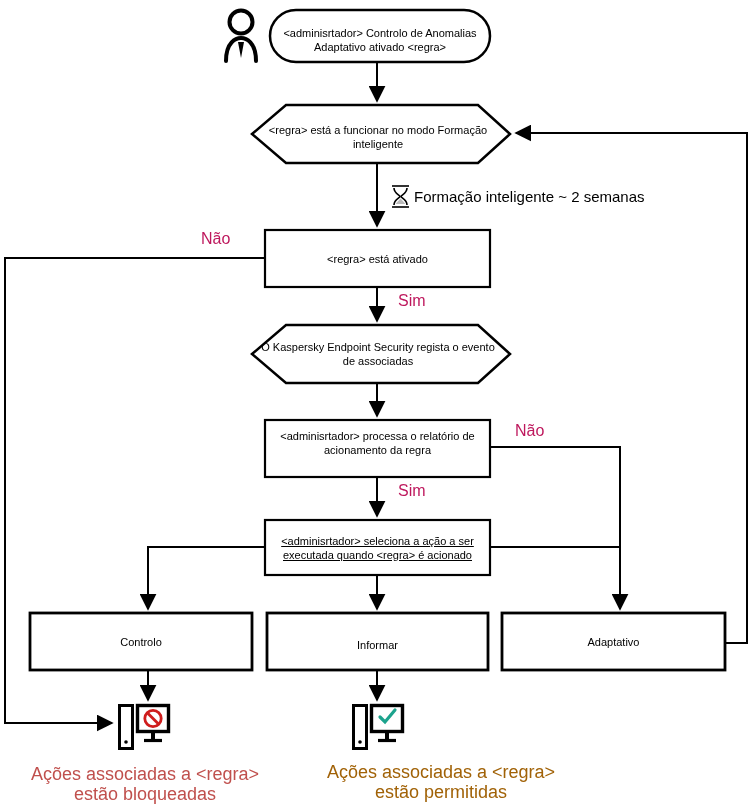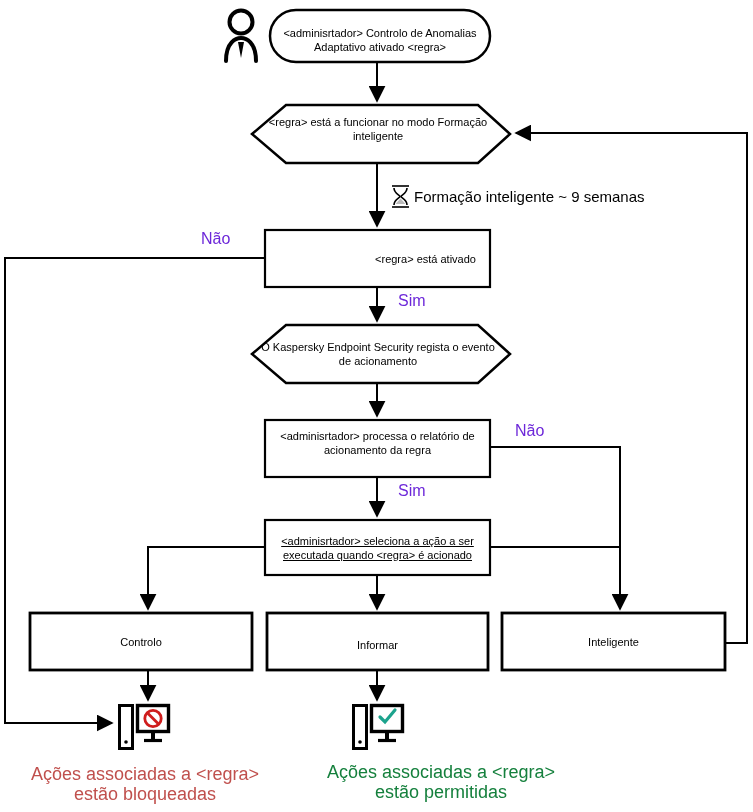--- a/index.html
+++ b/index.html
@@ -7,21 +7,21 @@
     position:relative;width:753px;height:812px;background:#ffffff;
     font-family:"Liberation Sans","DejaVu Sans",sans-serif;color:#000;
     overflow:hidden;
   }
   #wires{position:absolute;left:0;top:0;width:753px;height:812px;}
   .node-label{
     position:absolute;display:flex;align-items:center;justify-content:center;
     text-align:center;font-size:11px;line-height:14px;color:#000;
   }
   .branch-label{
-    position:absolute;font-size:16px;line-height:18px;color:#6d28d9;white-space:nowrap;
+    position:absolute;font-size:16px;line-height:18px;color:#be185d;white-space:nowrap;
   }
   .timer-label{
     position:absolute;font-size:15px;color:#000;white-space:nowrap;
   }
   .caption{
     position:absolute;text-align:center;font-size:18px;line-height:20px;
   }
 </style>
 </head>
 <body>
@@ -101,40 +101,40 @@
       <circle cx="360" cy="742" r="1.8" fill="#000" stroke="none"></circle>
       <rect x="371.5" y="705.5" width="31" height="26" stroke-width="3.4"></rect>
       <line x1="387" y1="733" x2="387" y2="739" stroke-width="4"></line>
       <line x1="378" y1="740.5" x2="396" y2="740.5" stroke-width="3.2"></line>
       <path d="M380,717 L385,722 L395,710" stroke-width="3.2" stroke-linecap="round" stroke="#1ca38d"></path>
     </g>
   </svg>
 
   <div class="node-label" style="left:275px;top:12px;width:210px;height:55px;">&lt;adminisrtador&gt; Controlo de Anomalias Adaptativo ativado &lt;regra&gt;</div>
 
-  <div class="node-label" style="left:267px;top:107px;width:222px;height:44px;">&lt;regra&gt; está a funcionar no modo Formação inteligente</div>
+  <div class="node-label" style="left:267px;top:115px;width:222px;height:44px;">&lt;regra&gt; está a funcionar no modo Formação inteligente</div>
 
-  <span class="timer-label" style="left:414px;top:188px;">Formação inteligente ~ 9 semanas</span>
+  <span class="timer-label" style="left:414px;top:188px;">Formação inteligente ~ 2 semanas</span>
 
-  <div class="node-label" style="left:267px;top:232px;width:221px;height:53px;margin-left:48px;">&lt;regra&gt; está ativado</div>
+  <div class="node-label" style="left:267px;top:232px;width:221px;height:53px;">&lt;regra&gt; está ativado</div>
 
-  <div class="node-label" style="left:256px;top:327px;width:244px;height:54px;">O Kaspersky Endpoint Security regista o evento de acionamento</div>
+  <div class="node-label" style="left:256px;top:327px;width:244px;height:54px;">O Kaspersky Endpoint Security regista o evento de associadas</div>
 
   <div class="node-label" style="left:267px;top:422px;width:221px;height:42px;">&lt;adminisrtador&gt; processa o relatório de acionamento da regra</div>
 
   <div class="node-label" style="left:267px;top:522px;width:221px;height:51px;text-decoration:underline;">&lt;adminisrtador&gt; seleciona a ação a ser executada quando &lt;regra&gt; é acionado</div>
 
   <div class="node-label" style="left:32px;top:615px;width:218px;height:53px;">Controlo</div>
 
   <div class="node-label" style="left:269px;top:615px;width:217px;height:60px;">Informar</div>
 
-  <div class="node-label" style="left:504px;top:615px;width:219px;height:53px;">Inteligente</div>
+  <div class="node-label" style="left:504px;top:615px;width:219px;height:53px;">Adaptativo</div>
 
   <span class="branch-label" style="left:201px;top:230px;">Não</span>
   <span class="branch-label" style="left:398px;top:292px;">Sim</span>
   <span class="branch-label" style="left:515px;top:422px;">Não</span>
   <span class="branch-label" style="left:398px;top:482px;">Sim</span>
 
   <div class="caption" style="left: 8px; top: 764px; width: 274px; color: rgb(192, 80, 77);">Ações associadas a &lt;regra&gt; estão bloqueadas</div>
 
-  <div class="caption" style="left: 320px; top: 762px; width: 242px; color: #15803d;">Ações associadas a &lt;regra&gt; estão permitidas</div>
+  <div class="caption" style="left: 320px; top: 762px; width: 242px; color: #a16207;">Ações associadas a &lt;regra&gt; estão permitidas</div>
 
 </div>
 
 </body></html>

